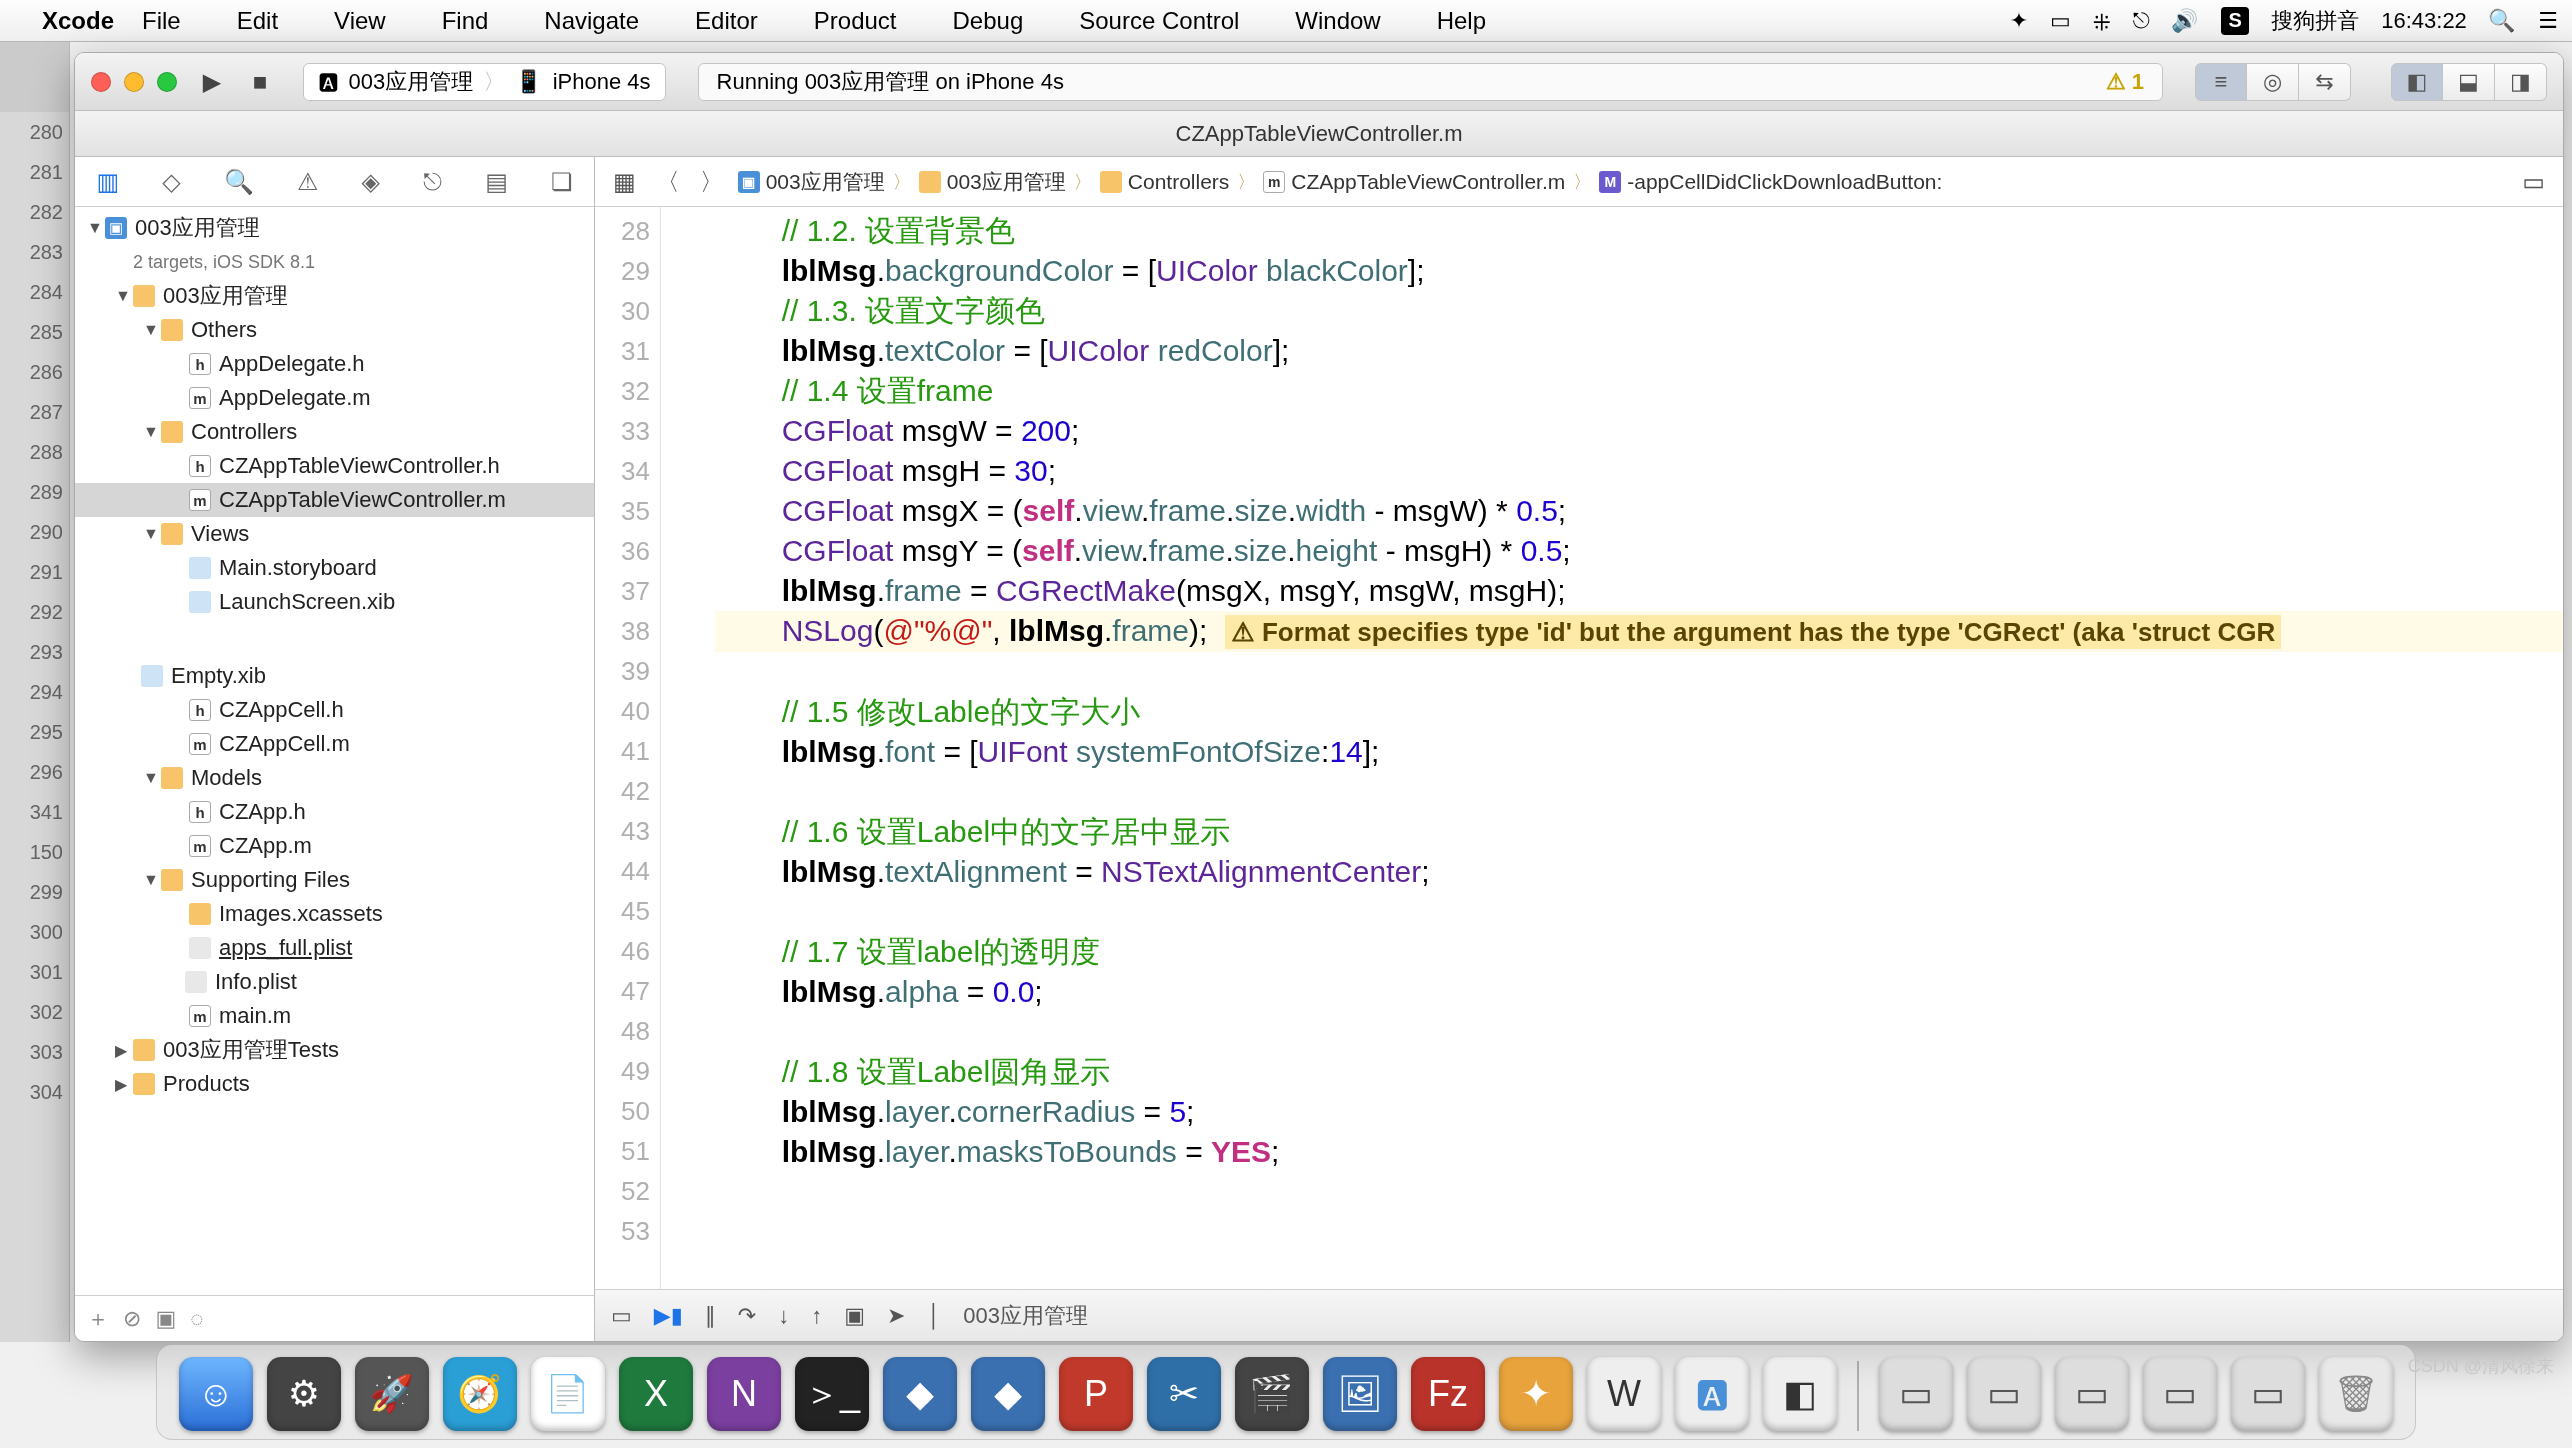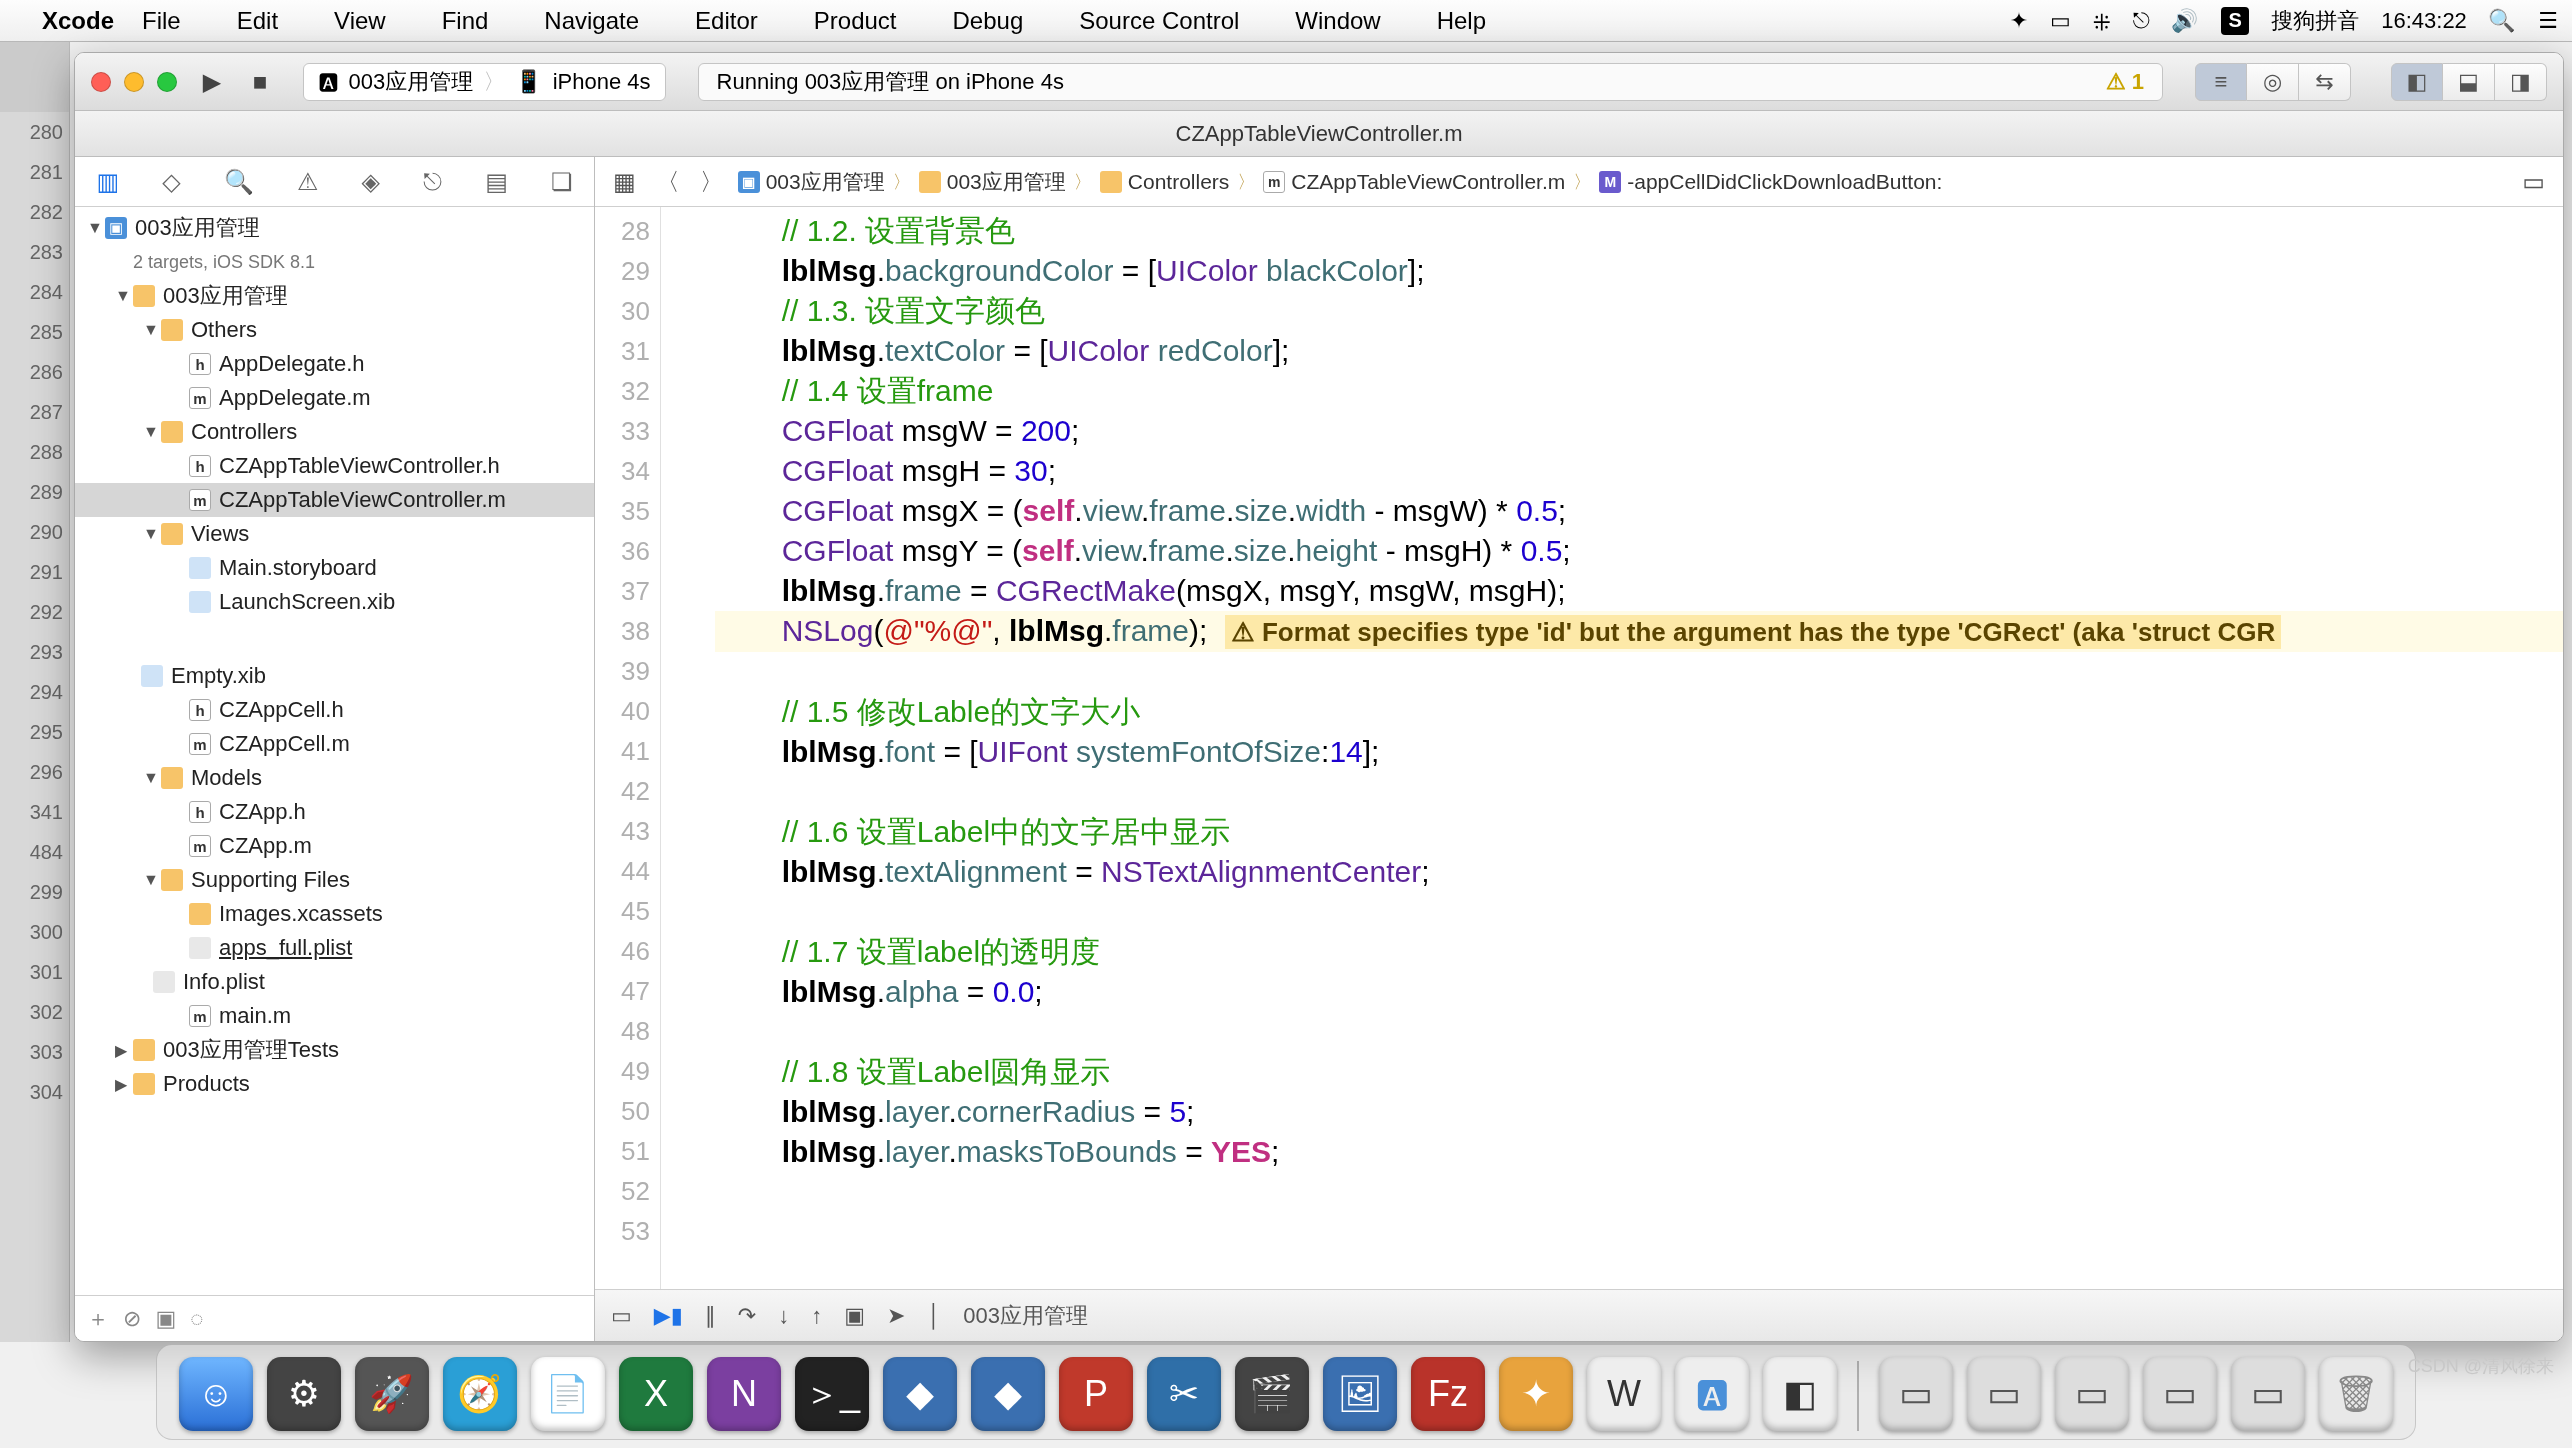--- a/index.html
+++ b/index.html
@@ -113,21 +113,21 @@
       <div class="bg-row">288</div>
       <div class="bg-row">289</div>
       <div class="bg-row">290</div>
       <div class="bg-row">291</div>
       <div class="bg-row">292</div>
       <div class="bg-row">293</div>
       <div class="bg-row">294</div>
       <div class="bg-row">295</div>
       <div class="bg-row">296</div>
       <div class="bg-row">341</div>
-      <div class="bg-row">484</div>
+      <div class="bg-row">150</div>
       <div class="bg-row">299</div>
       <div class="bg-row">300</div>
       <div class="bg-row">301</div>
       <div class="bg-row">302</div>
       <div class="bg-row">303</div>
       <div class="bg-row">304</div>
     </div>
 </div>
 
 <div class="menubar">
@@ -294,21 +294,21 @@
           <div class="row" style="padding-left: 96px;">
             <span class="tri"></span>
             <span class="ico fold"></span>
             <span>Images.xcassets</span>
           </div>
           <div class="row" style="padding-left: 96px; text-decoration: underline;">
             <span class="tri"></span>
             <span class="ico plist"></span>
             <span>apps_full.plist</span>
           </div>
-          <div class="row" style="padding-left: 60px; text-align: center;">
+          <div class="row" style="padding-left: 92px; text-align: center;">
             <span class="tri"></span>
             <span class="ico plist"></span>
             <span>Info.plist</span>
           </div>
           <div class="row" style="padding-left: 96px;">
             <span class="tri"></span>
             <span class="ico m">m</span>
             <span>main.m</span>
           </div>
           <div class="row" style="padding-left: 40px;">

